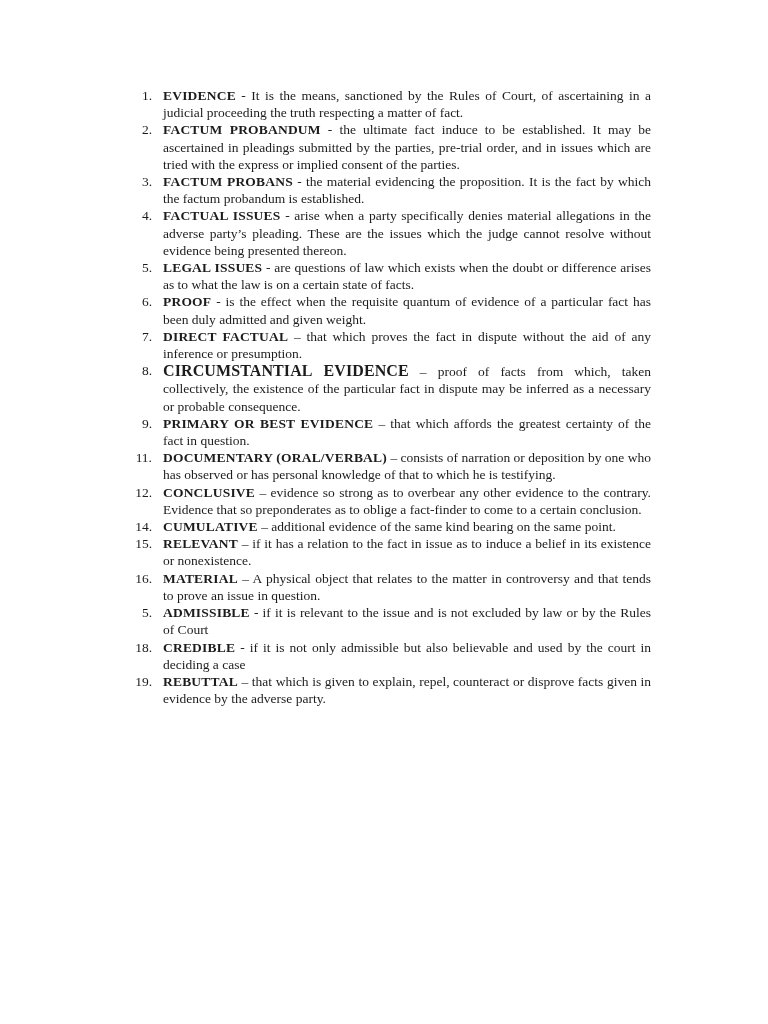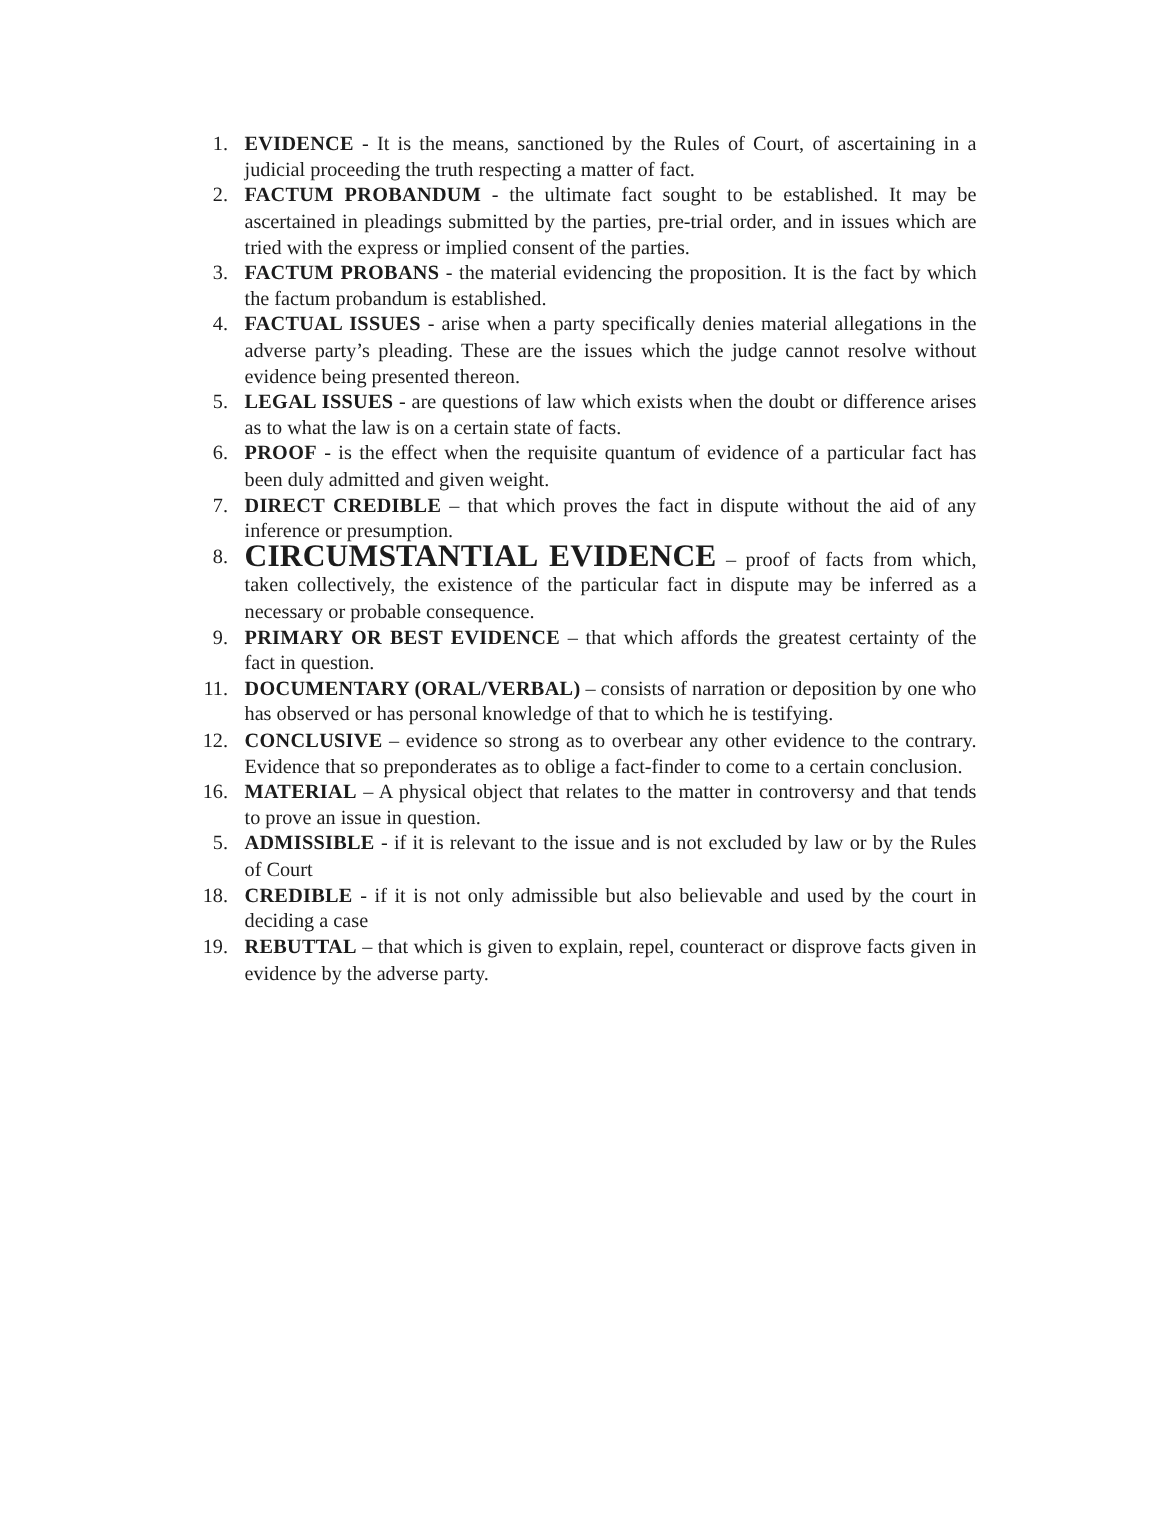--- a/index.html
+++ b/index.html
@@ -44,37 +44,37 @@
     font-size: 13.5px;
     line-height: 17.2px;
     text-align: justify;
     text-align-last: left;
   }
   .term {
     font-weight: bold;
     letter-spacing: 0.2px;
   }
   .item.large-term .term {
-    font-size: 21px;
+    font-size: 16px;
     letter-spacing: 0.1px;
   }
 </style>
 </head>
 <body>
 
 <div class="page">
   <div class="def-list" id="def-list">
   <div class="item">
     <span class="num">1.</span>
     <p class="text"><span class="term">EVIDENCE</span><span class="def"> - It is the means, sanctioned by the Rules of Court, of ascertaining in a judicial proceeding the truth respecting a matter of fact.</span></p>
   </div>
 
   <div class="item">
     <span class="num">2.</span>
-    <p class="text"><span class="term">FACTUM PROBANDUM</span><span class="def"> - the ultimate fact sought to be established. It may be ascertained in pleadings submitted by the parties, pre-trial order, and in issues which are tried with the express or implied consent of the parties.</span></p>
+    <p class="text"><span class="term">FACTUM PROBANDUM</span><span class="def"> - the ultimate fact induce to be established. It may be ascertained in pleadings submitted by the parties, pre-trial order, and in issues which are tried with the express or implied consent of the parties.</span></p>
   </div>
 
   <div class="item">
     <span class="num">3.</span>
     <p class="text"><span class="term">FACTUM PROBANS</span><span class="def"> - the material evidencing the proposition. It is the fact by which the factum probandum is established.</span></p>
   </div>
 
   <div class="item">
     <span class="num">4.</span>
     <p class="text"><span class="term">FACTUAL ISSUES</span><span class="def"> - arise when a party specifically denies material allegations in the adverse party’s pleading. These are the issues which the judge cannot resolve without evidence being presented thereon.</span></p>
@@ -85,21 +85,21 @@
     <p class="text"><span class="term">LEGAL ISSUES</span><span class="def"> - are questions of law which exists when the doubt or difference arises as to what the law is on a certain state of facts.</span></p>
   </div>
 
   <div class="item">
     <span class="num">6.</span>
     <p class="text"><span class="term">PROOF</span><span class="def"> - is the effect when the requisite quantum of evidence of a particular fact has been duly admitted and given weight.</span></p>
   </div>
 
   <div class="item">
     <span class="num">7.</span>
-    <p class="text"><span class="term">DIRECT CREDIBLE</span><span class="def"> – that which proves the fact in dispute without the aid of any inference or presumption.</span></p>
+    <p class="text"><span class="term">DIRECT FACTUAL</span><span class="def"> – that which proves the fact in dispute without the aid of any inference or presumption.</span></p>
   </div>
 
   <div class="item large-term">
     <span class="num">8.</span>
     <p class="text"><span class="term">CIRCUMSTANTIAL EVIDENCE</span><span class="def"> – proof of facts from which, taken collectively, the existence of the particular fact in dispute may be inferred as a necessary or probable consequence.</span></p>
   </div>
 
   <div class="item">
     <span class="num">9.</span>
     <p class="text"><span class="term">PRIMARY OR BEST EVIDENCE</span><span class="def"> – that which affords the greatest certainty of the fact in question.</span></p>
@@ -110,21 +110,29 @@
     <span class="num">11.</span>
     <p class="text"><span class="term">DOCUMENTARY (ORAL/VERBAL)</span><span class="def"> – consists of narration or deposition by one who has observed or has personal knowledge of that to which he is testifying.</span></p>
   </div>
 
   <div class="item">
     <span class="num">12.</span>
     <p class="text"><span class="term">CONCLUSIVE</span><span class="def"> – evidence so strong as to overbear any other evidence to the contrary. Evidence that so preponderates as to oblige a fact-finder to come to a certain conclusion.</span></p>
   </div>
 
 
+  <div class="item">
+    <span class="num">14.</span>
+    <p class="text"><span class="term">CUMULATIVE</span><span class="def"> – additional evidence of the same kind bearing on the same point.</span></p>
+  </div>
 
+  <div class="item">
+    <span class="num">15.</span>
+    <p class="text"><span class="term">RELEVANT</span><span class="def"> – if it has a relation to the fact in issue as to induce a belief in its existence or nonexistence.</span></p>
+  </div>
 
   <div class="item">
     <span class="num">16.</span>
     <p class="text"><span class="term">MATERIAL</span><span class="def"> – A physical object that relates to the matter in controversy and that tends to prove an issue in question.</span></p>
   </div>
 
   <div class="item">
     <span class="num">5.</span>
     <p class="text"><span class="term">ADMISSIBLE</span><span class="def"> - if it is relevant to the issue and is not excluded by law or by the Rules of Court</span></p>
   </div>

